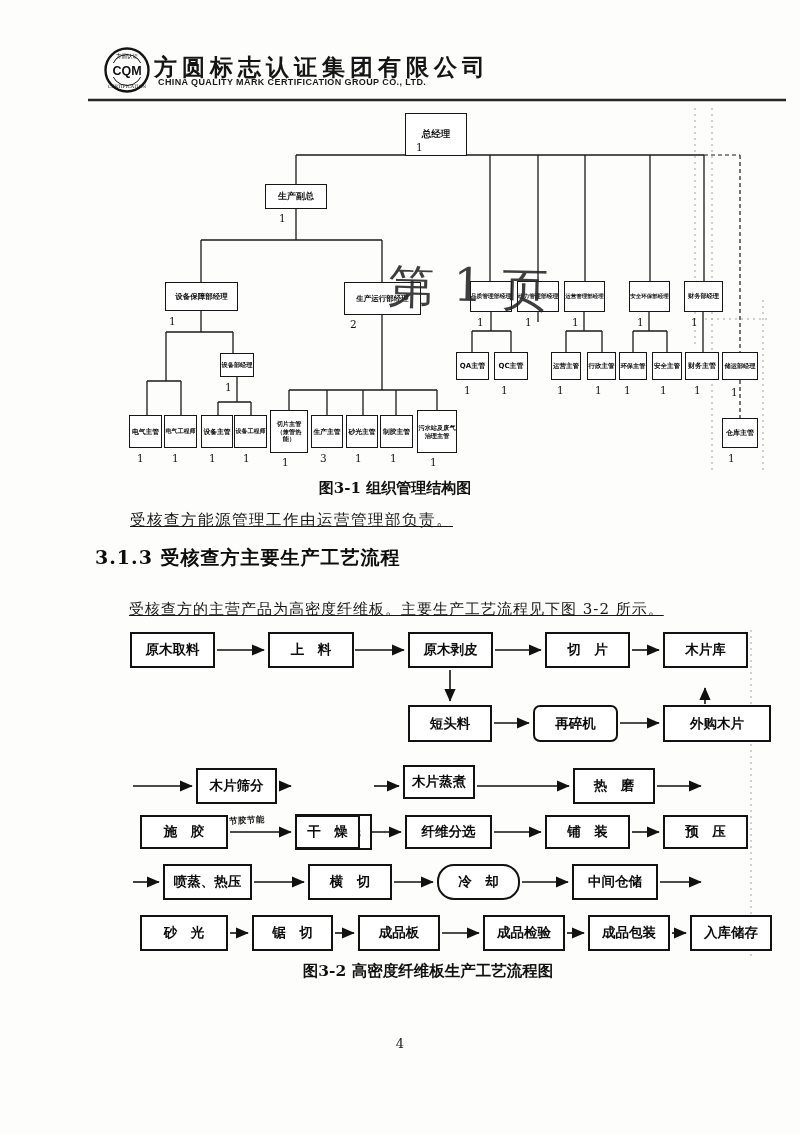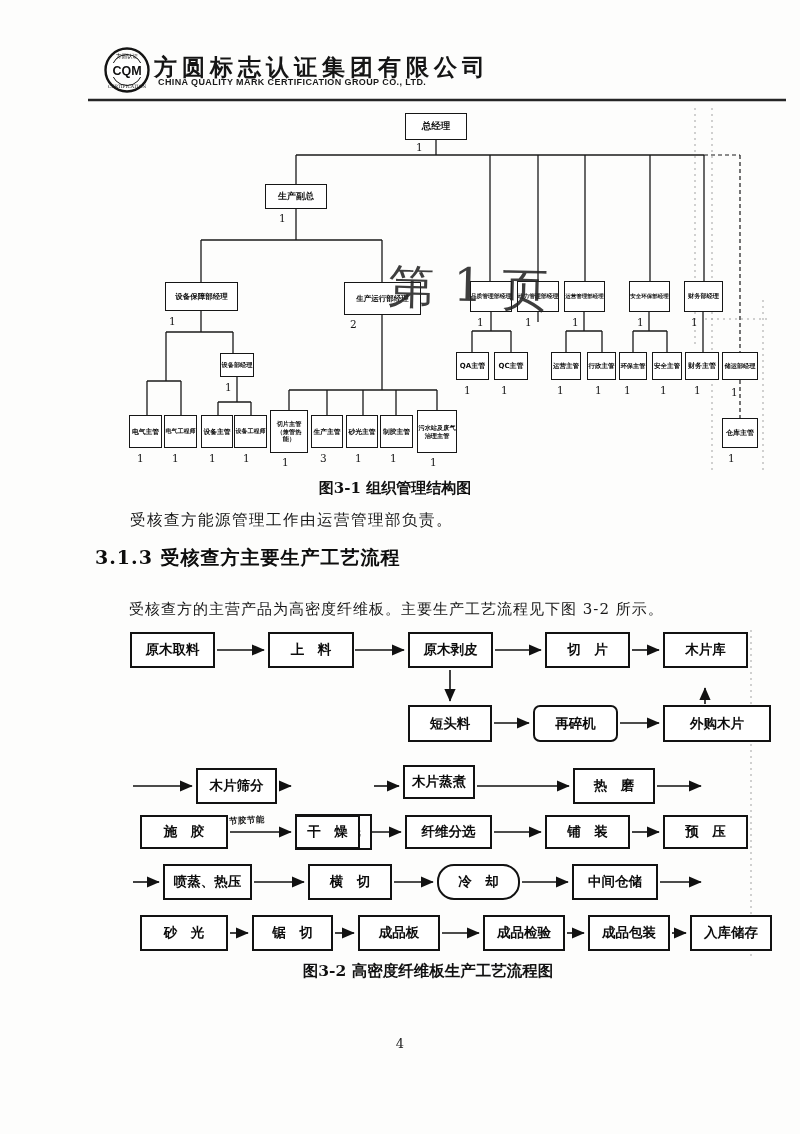--- a/index.html
+++ b/index.html
@@ -15,21 +15,21 @@
   .obox{position:absolute;border:1.4px solid #161616;background:#fff;display:flex;align-items:center;justify-content:center;
         text-align:center;font-weight:bold;font-family:"DejaVu Sans","Liberation Sans",sans-serif;
         white-space:nowrap;color:#0e0e0e;box-sizing:border-box;z-index:3;}
   .obox.wrap{white-space:normal;line-height:1.2;}
   .cnt{position:absolute;font-family:"DejaVu Serif","Liberation Serif",serif;font-size:10.5px;color:#151515;z-index:3;}
   
   .fbox{position:absolute;border:2px solid #121212;background:#fff;display:flex;align-items:center;justify-content:center;
         font-family:"DejaVu Sans","Liberation Sans",sans-serif;font-weight:bold;font-size:13.5px;color:#0c0c0c;
         box-sizing:border-box;z-index:3;}
   .caption{position:absolute;font-weight:bold;font-size:15px;text-align:center;color:#111;}
-  .body-text{position:absolute;font-size:15.5px;letter-spacing:1.5px;color:#161616;}
+  .body-text{position:absolute;font-size:15.5px;letter-spacing:1.5px;color:#161616;text-decoration:underline;}
   .heading{position:absolute;font-weight:bold;font-size:19px;letter-spacing:1px;color:#0d0d0d;}
   .watermark{position:absolute;left:388px;top:258px;width:160px;display:flex;justify-content:space-between;
              font-size:46px;color:rgba(35,35,35,0.88);transform:rotate(1.5deg);z-index:4;
              font-family:"DejaVu Serif","Liberation Serif",serif;}
   .annot{position:absolute;left:229px;top:815px;font-weight:bold;font-size:8.5px;transform:rotate(-3deg);
          color:#161616;z-index:4;letter-spacing:0.5px;}
   .pageno{position:absolute;left:0;top:1036px;width:800px;text-align:center;font-size:13px;color:#222;}
 </style>
 </head>
 <body>
@@ -149,21 +149,21 @@
       <line x1="522" y1="882" x2="568" y2="882"></line>
       <line x1="660" y1="882" x2="701" y2="882"></line>
       <line x1="230" y1="933" x2="248" y2="933"></line>
       <line x1="335" y1="933" x2="354" y2="933"></line>
       <line x1="442" y1="933" x2="479" y2="933"></line>
       <line x1="567" y1="933" x2="584" y2="933"></line>
       <line x1="672" y1="933" x2="686" y2="933"></line>
     </g>
   </svg>
 
-  <div class="obox" style="left:405px;top:113px;width:62px;height:27px;font-size:9.5px;">总经理</div>
+  <div class="obox" style="left:405px;top:113px;width:62px;height:43px;font-size:9.5px;">总经理</div>
   <div class="obox" style="left:265px;top:184px;width:62px;height:25px;font-size:9px;">生产副总</div>
   <div class="obox" style="left:165px;top:282px;width:73px;height:29px;font-size:7.5px;">设备保障部经理</div>
   <div class="obox" style="left:344px;top:282px;width:77px;height:33px;font-size:7.5px;">生产运行部经理</div>
   <div class="obox" style="left:470px;top:281px;width:42px;height:31px;font-size:5.8px;">品质管理部经理</div>
   <div class="obox" style="left:517px;top:281px;width:42px;height:31px;font-size:5.8px;">动力管理部经理</div>
   <div class="obox" style="left:564px;top:281px;width:41px;height:31px;font-size:5.5px;">运营管理部经理</div>
   <div class="obox" style="left:629px;top:281px;width:41px;height:31px;font-size:5.5px;">安全环保部经理</div>
   <div class="obox" style="left:684px;top:281px;width:39px;height:31px;font-size:6.2px;">财务部经理</div>
   <div class="obox" style="left:220px;top:353px;width:34px;height:24px;font-size:6.2px;">设备部经理</div>
   <div class="obox" style="left:129px;top:415px;width:33px;height:33px;font-size:6.8px;">电气主管</div>

